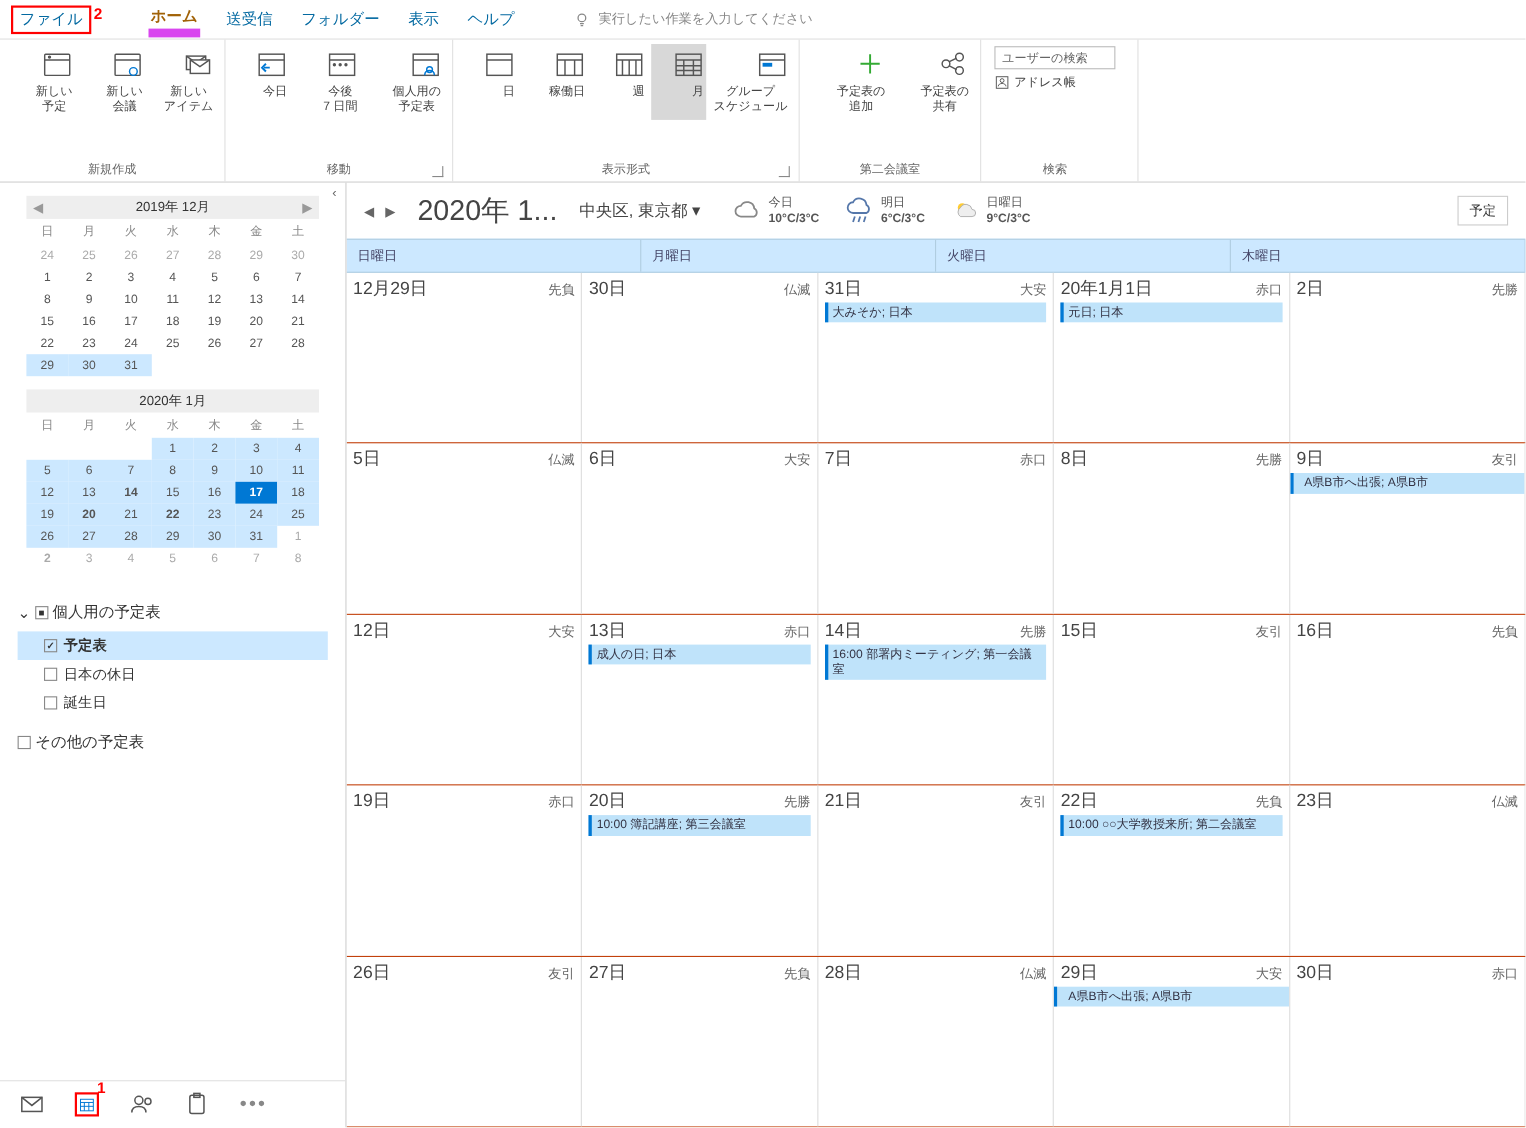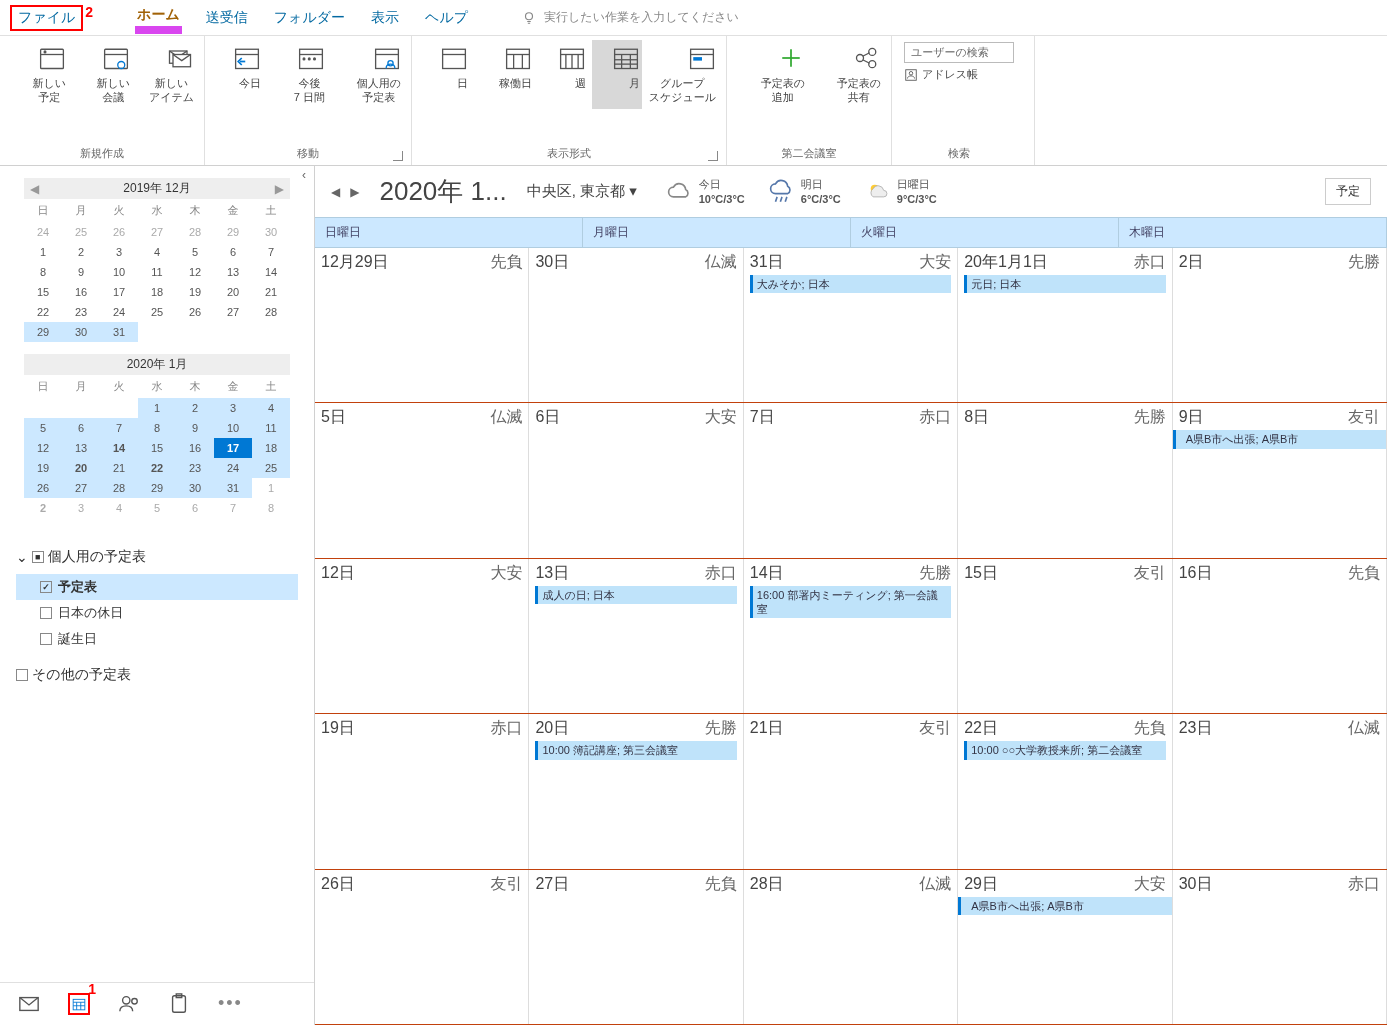--- a/index.html
+++ b/index.html
@@ -77,21 +77,21 @@
 
 
 .mc-grid { flex: 1; display: flex; flex-direction: column; }
 .mc-dayhdr { display: flex; background: #cce8ff; border-top: 1px solid #b0cde0; border-bottom: 1px solid #b0cde0; }
 .mc-dayhdr > div { flex: 1; padding: 6px 10px; font-size: 12px; color: #446; border-right: 1px solid #b0cde0; }
 .mc-weeks { flex: 1; display: flex; flex-direction: column; }
 .mc-week { flex: 1; display: flex; border-bottom: 1px solid #c2410c; }
 .mc-cell { flex: 1; border-right: 1px solid #ddd; padding: 4px 6px; position: relative; overflow: hidden; }
 .mc-date-row { display: flex; justify-content: space-between; align-items: baseline; }
 .mc-date { font-size: 16px; color: #444; }
-.mc-rokuyou { font-size: 16px; color: #666; }
+.mc-rokuyou { font-size: 12px; color: #666; }
 .mc-event { background: #bfe3fa; border-left: 3px solid #0078d4; padding: 2px 4px; font-size: 11px; color: #334; margin-top: 2px; line-height: 1.3; }
 .mc-event.span { margin-left: -6px; margin-right: -6px; padding-left: 10px; }
 
 svg { display: block; }
 </style>
 </head>
 <body>
 
 <div class="menu-tabs">
   <span class="menu-tab file">ファイル</span>

